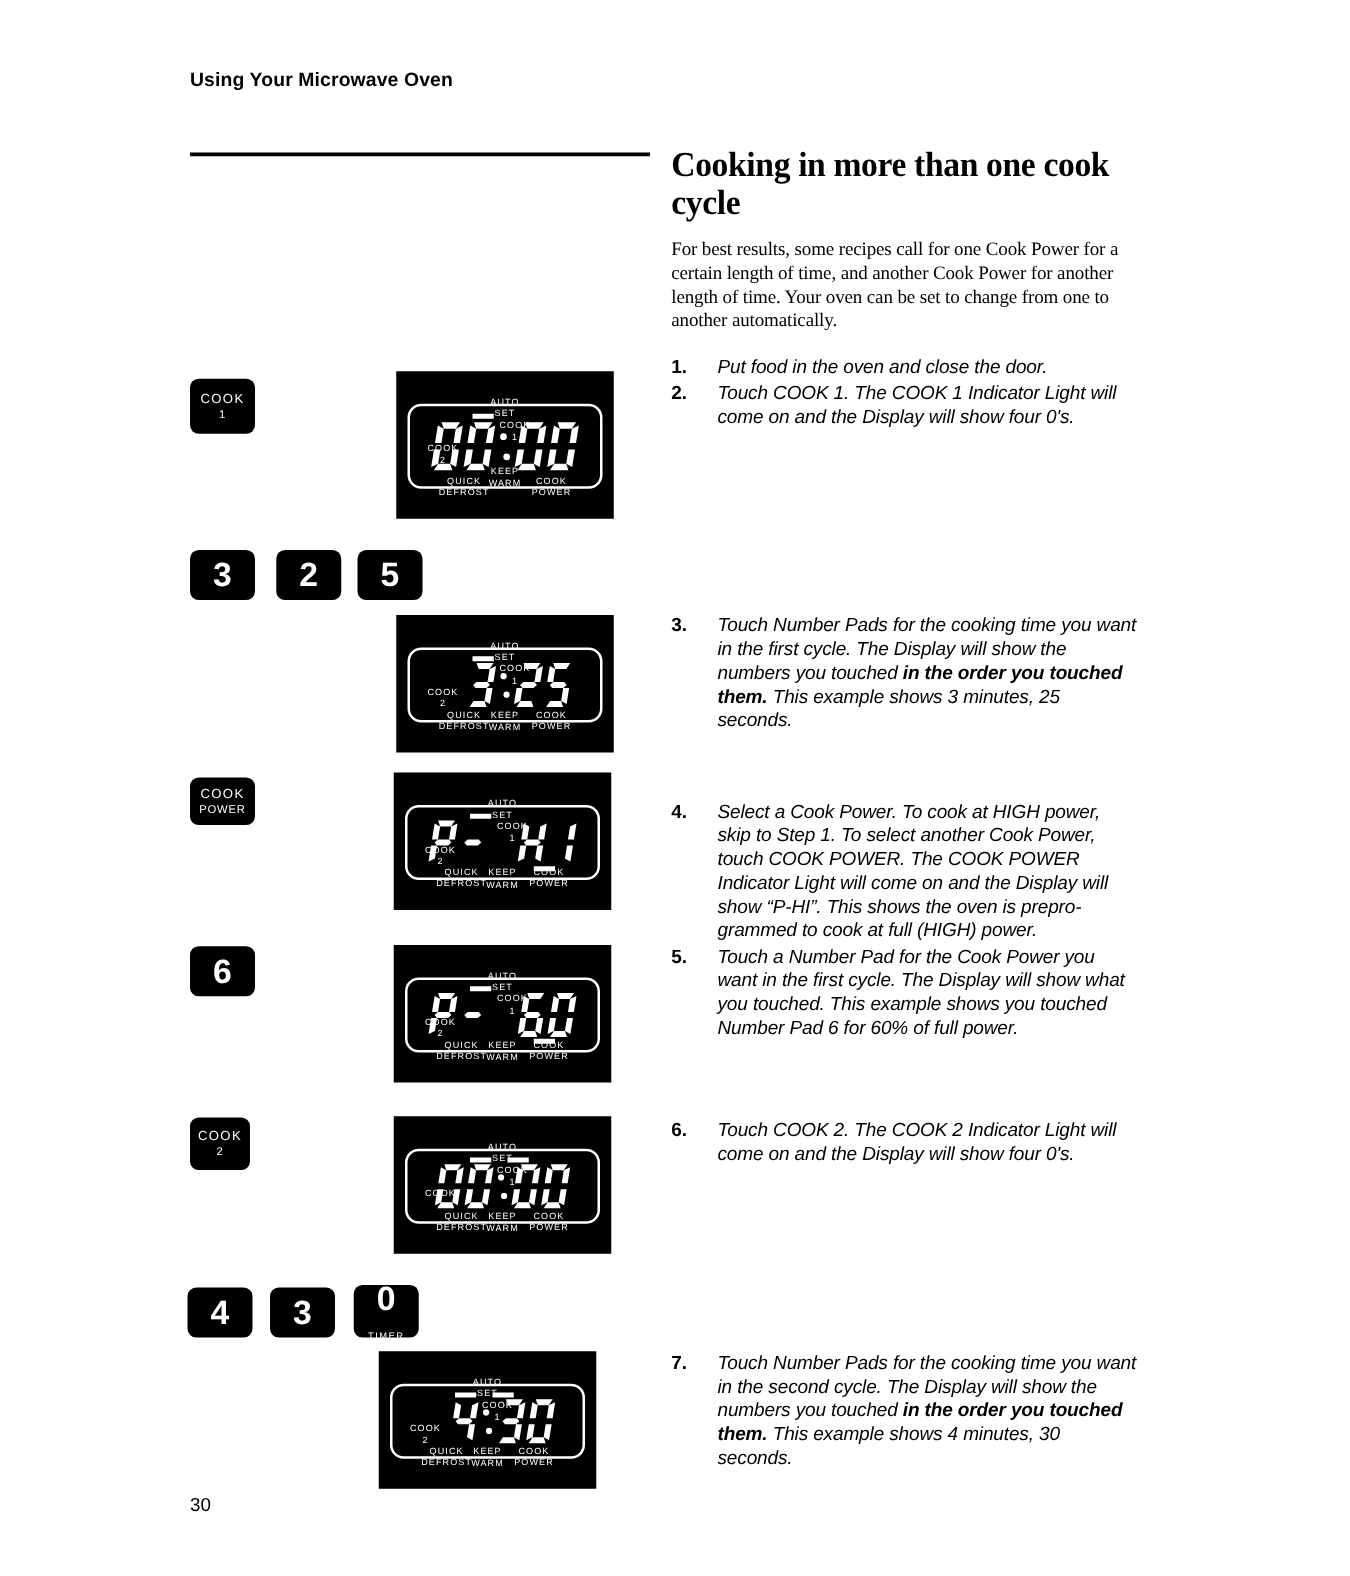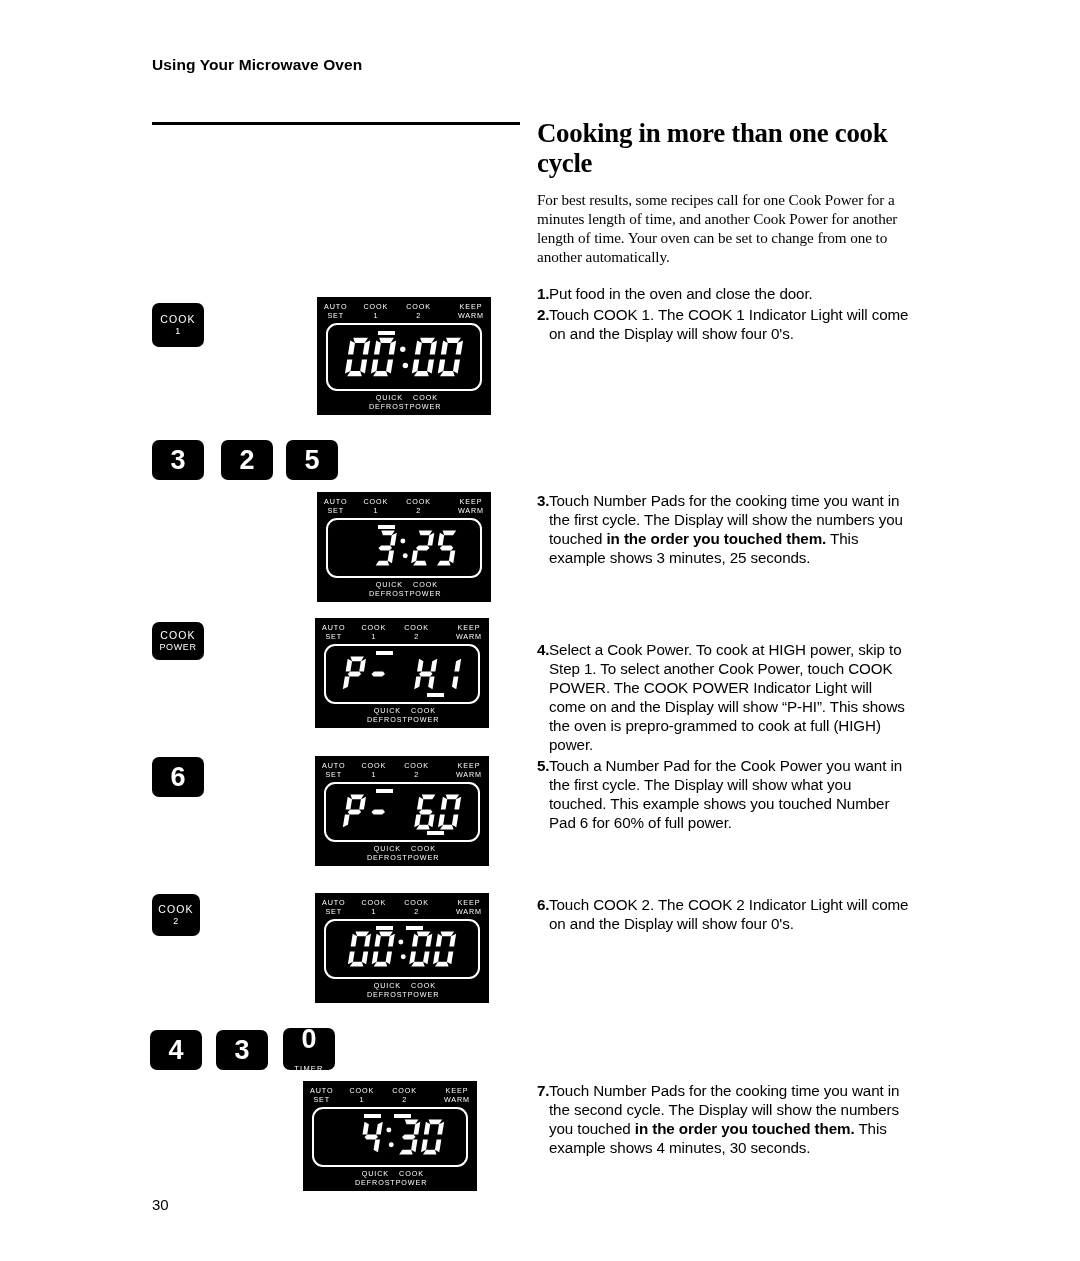--- a/index.html
+++ b/index.html
@@ -79,22 +79,23 @@
   }
   .step .num {
     position: absolute;
     left: 0;
     top: 0;
     width: 20px;
     font-weight: bold;
     text-align: left;
   }
   .step .body {
-    margin-left: 12px;
+    margin-left: 37px;
     display: block;
+    font-style: italic;
   }
   .step b { font-weight: bold; }
 
   
   .key {
     position: absolute;
     background: #000000;
     border-radius: 7px;
     color: #ffffff;
     display: flex;
@@ -138,22 +139,22 @@
   }
   .panel .toprow, .panel .botrow {
     position: absolute;
     left: 0;
     width: 100%;
     display: flex;
     justify-content: space-between;
     box-sizing: border-box;
     color: #ffffff;
   }
-  .panel .toprow { top: 5px; padding: 0 7px; }
-  .panel .botrow { bottom: 4px; padding: 0 52px; }
+  .panel .toprow { top: 20px; padding: 0 7px; flex-direction: column; }
+  .panel .botrow { bottom: 17px; padding: 0 34px; }
   .panel .ind {
     font-size: 7.2px;
     letter-spacing: 0.9px;
     line-height: 1.28;
     text-align: center;
     white-space: pre-line;
     font-weight: normal;
   }
   .panel .screen {
     position: absolute;
@@ -196,21 +197,21 @@
 <div id="page">
 
   <div class="runhead">
     <div>Using Your Microwave Oven</div>
   </div>
 
   <div class="rule"></div>
 
   <div class="col-right">
     <h1 class="headline">Cooking in more than one cook cycle</h1>
-    <p class="intro">For best results, some recipes call for one Cook Power for a minutes length of time, and another Cook Power for another length of time. Your oven can be set to change from one to another automatically.</p>
+    <p class="intro">For best results, some recipes call for one Cook Power for a certain length of time, and another Cook Power for another length of time. Your oven can be set to change from one to another automatically.</p>
   </div>
 
   <div class="step" style="left:537px; top:284px;">
     <span class="num">1.</span>
     <span class="body">Put food in the oven and close the door.</span>
   </div>
 
   <div class="step" style="left:537px; top:305px;">
     <span class="num">2.</span>
     <span class="body">Touch COOK 1. The COOK 1 Indicator Light will come on and the Display will show four 0's.</span>

